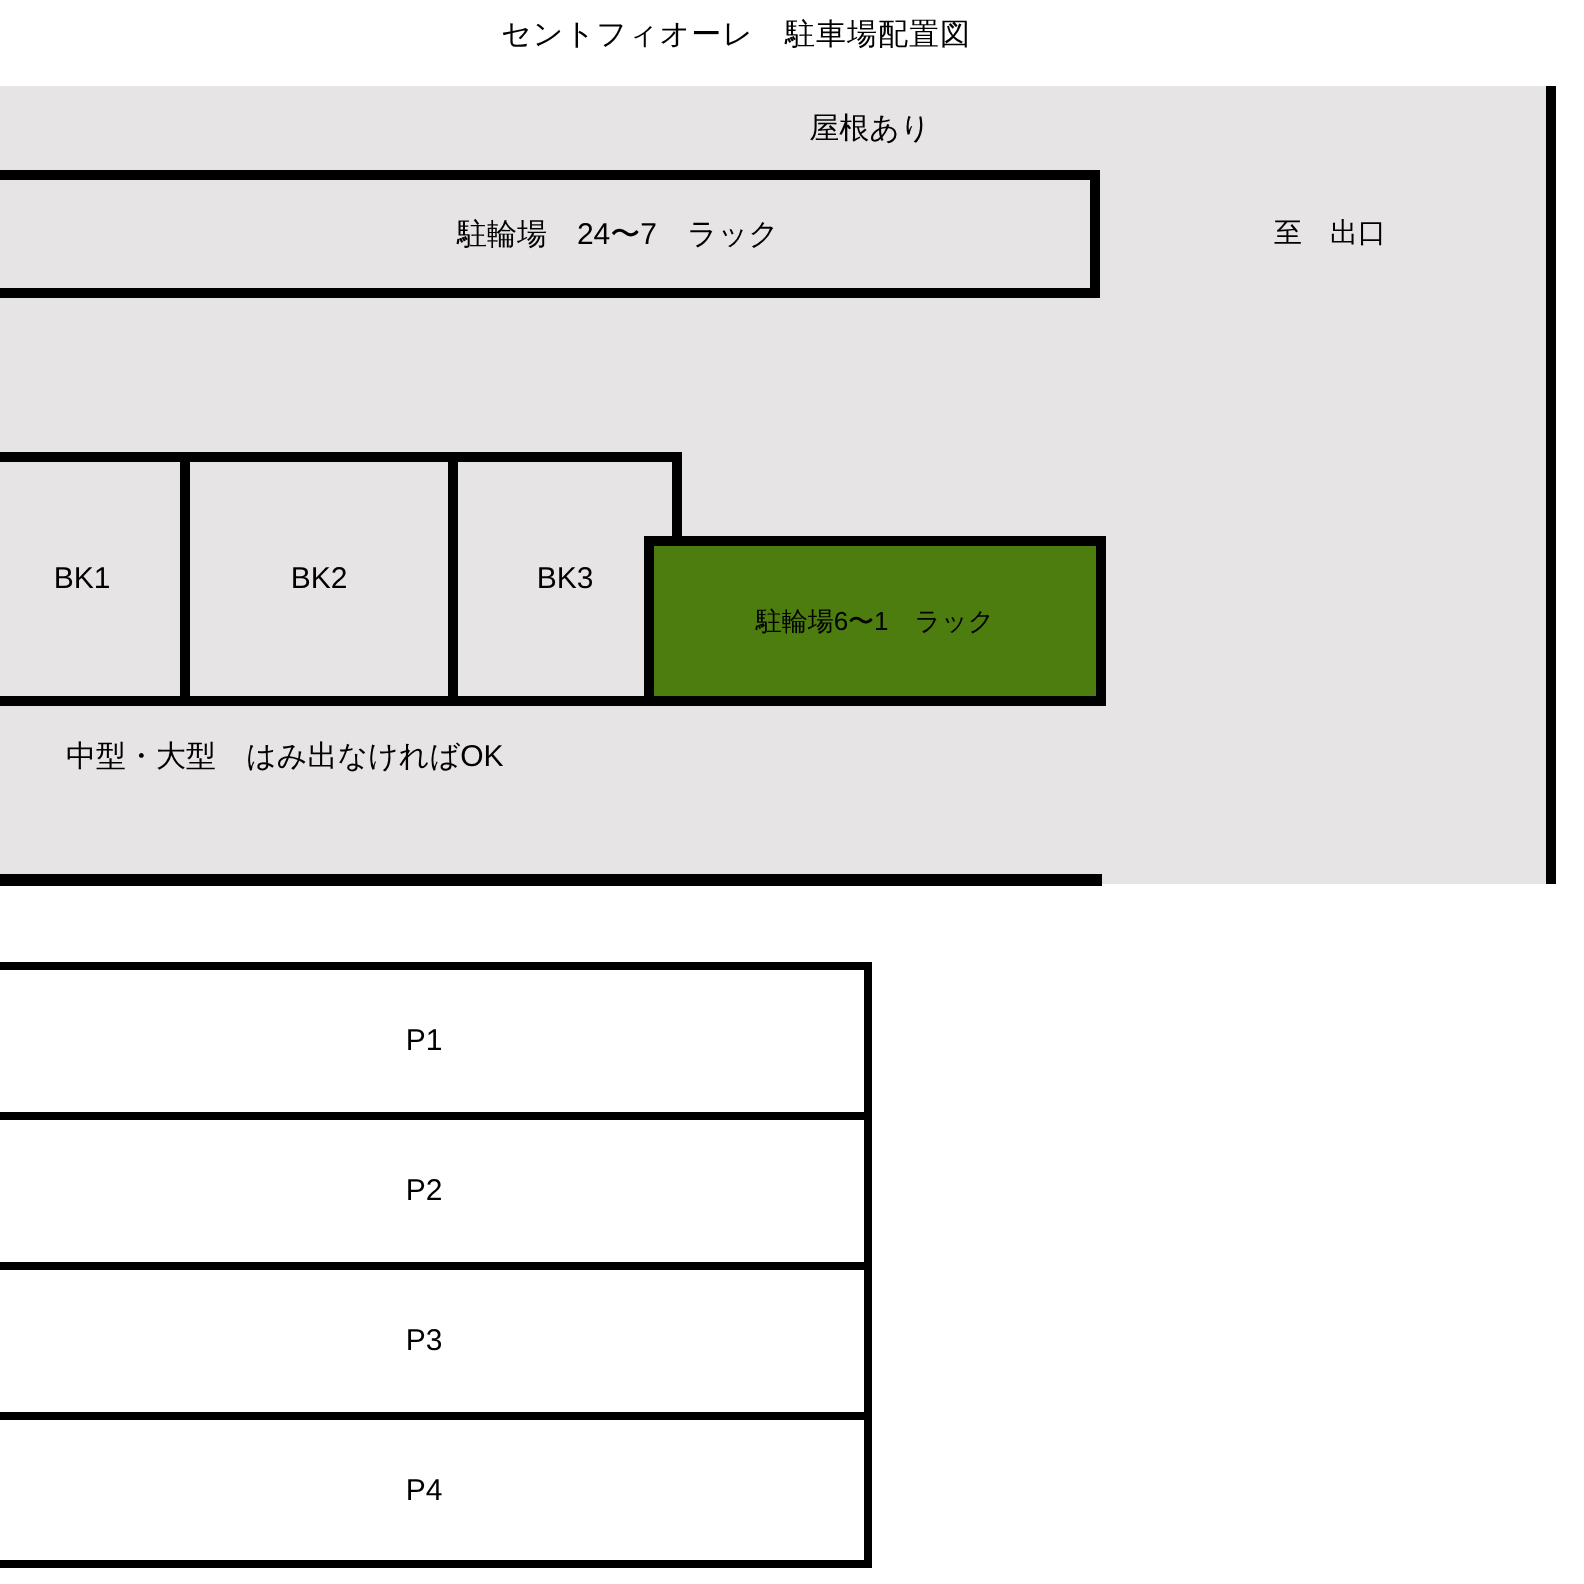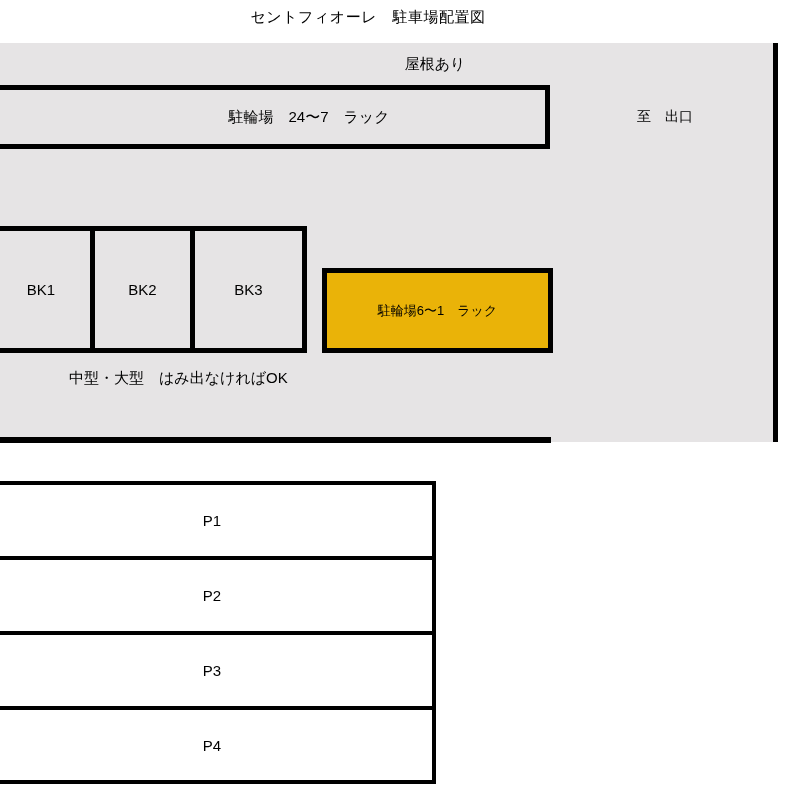--- a/index.html
+++ b/index.html
@@ -101,48 +101,47 @@
     border: 5px solid #000000;
     border-left: none;
     box-sizing: border-box;
     display: flex;
     align-items: center;
     justify-content: center;
     font-size: 15px;
     white-space: pre;
   }
   .bk-cell.c1 { width: 103px; }
-  .bk-cell.c2 { width: 100px; }
+  .bk-cell.c2 { width: 134px; }
   .bk-cell.c3 { width: 112px; }
 
   
   .rack-bottom {
     position: absolute;
     left: 322px;
     top: 268px;
     width: 231px;
     height: 85px;
-    background: #eab308;
+    background: #4d7c0f;
     border: 5px solid #000000;
     box-sizing: border-box;
     display: flex;
     align-items: center;
     justify-content: center;
     font-size: 13px;
     white-space: pre;
   }
 
   
   .size-note {
     position: absolute;
     left: 33px;
     top: 369px;
     font-size: 15px;
     white-space: pre;
-    margin-left: 36px;
   }
 
   
   .divider-bar {
     position: absolute;
     left: 0;
     top: 437px;
     width: 551px;
     height: 6px;
     background: #000000;

